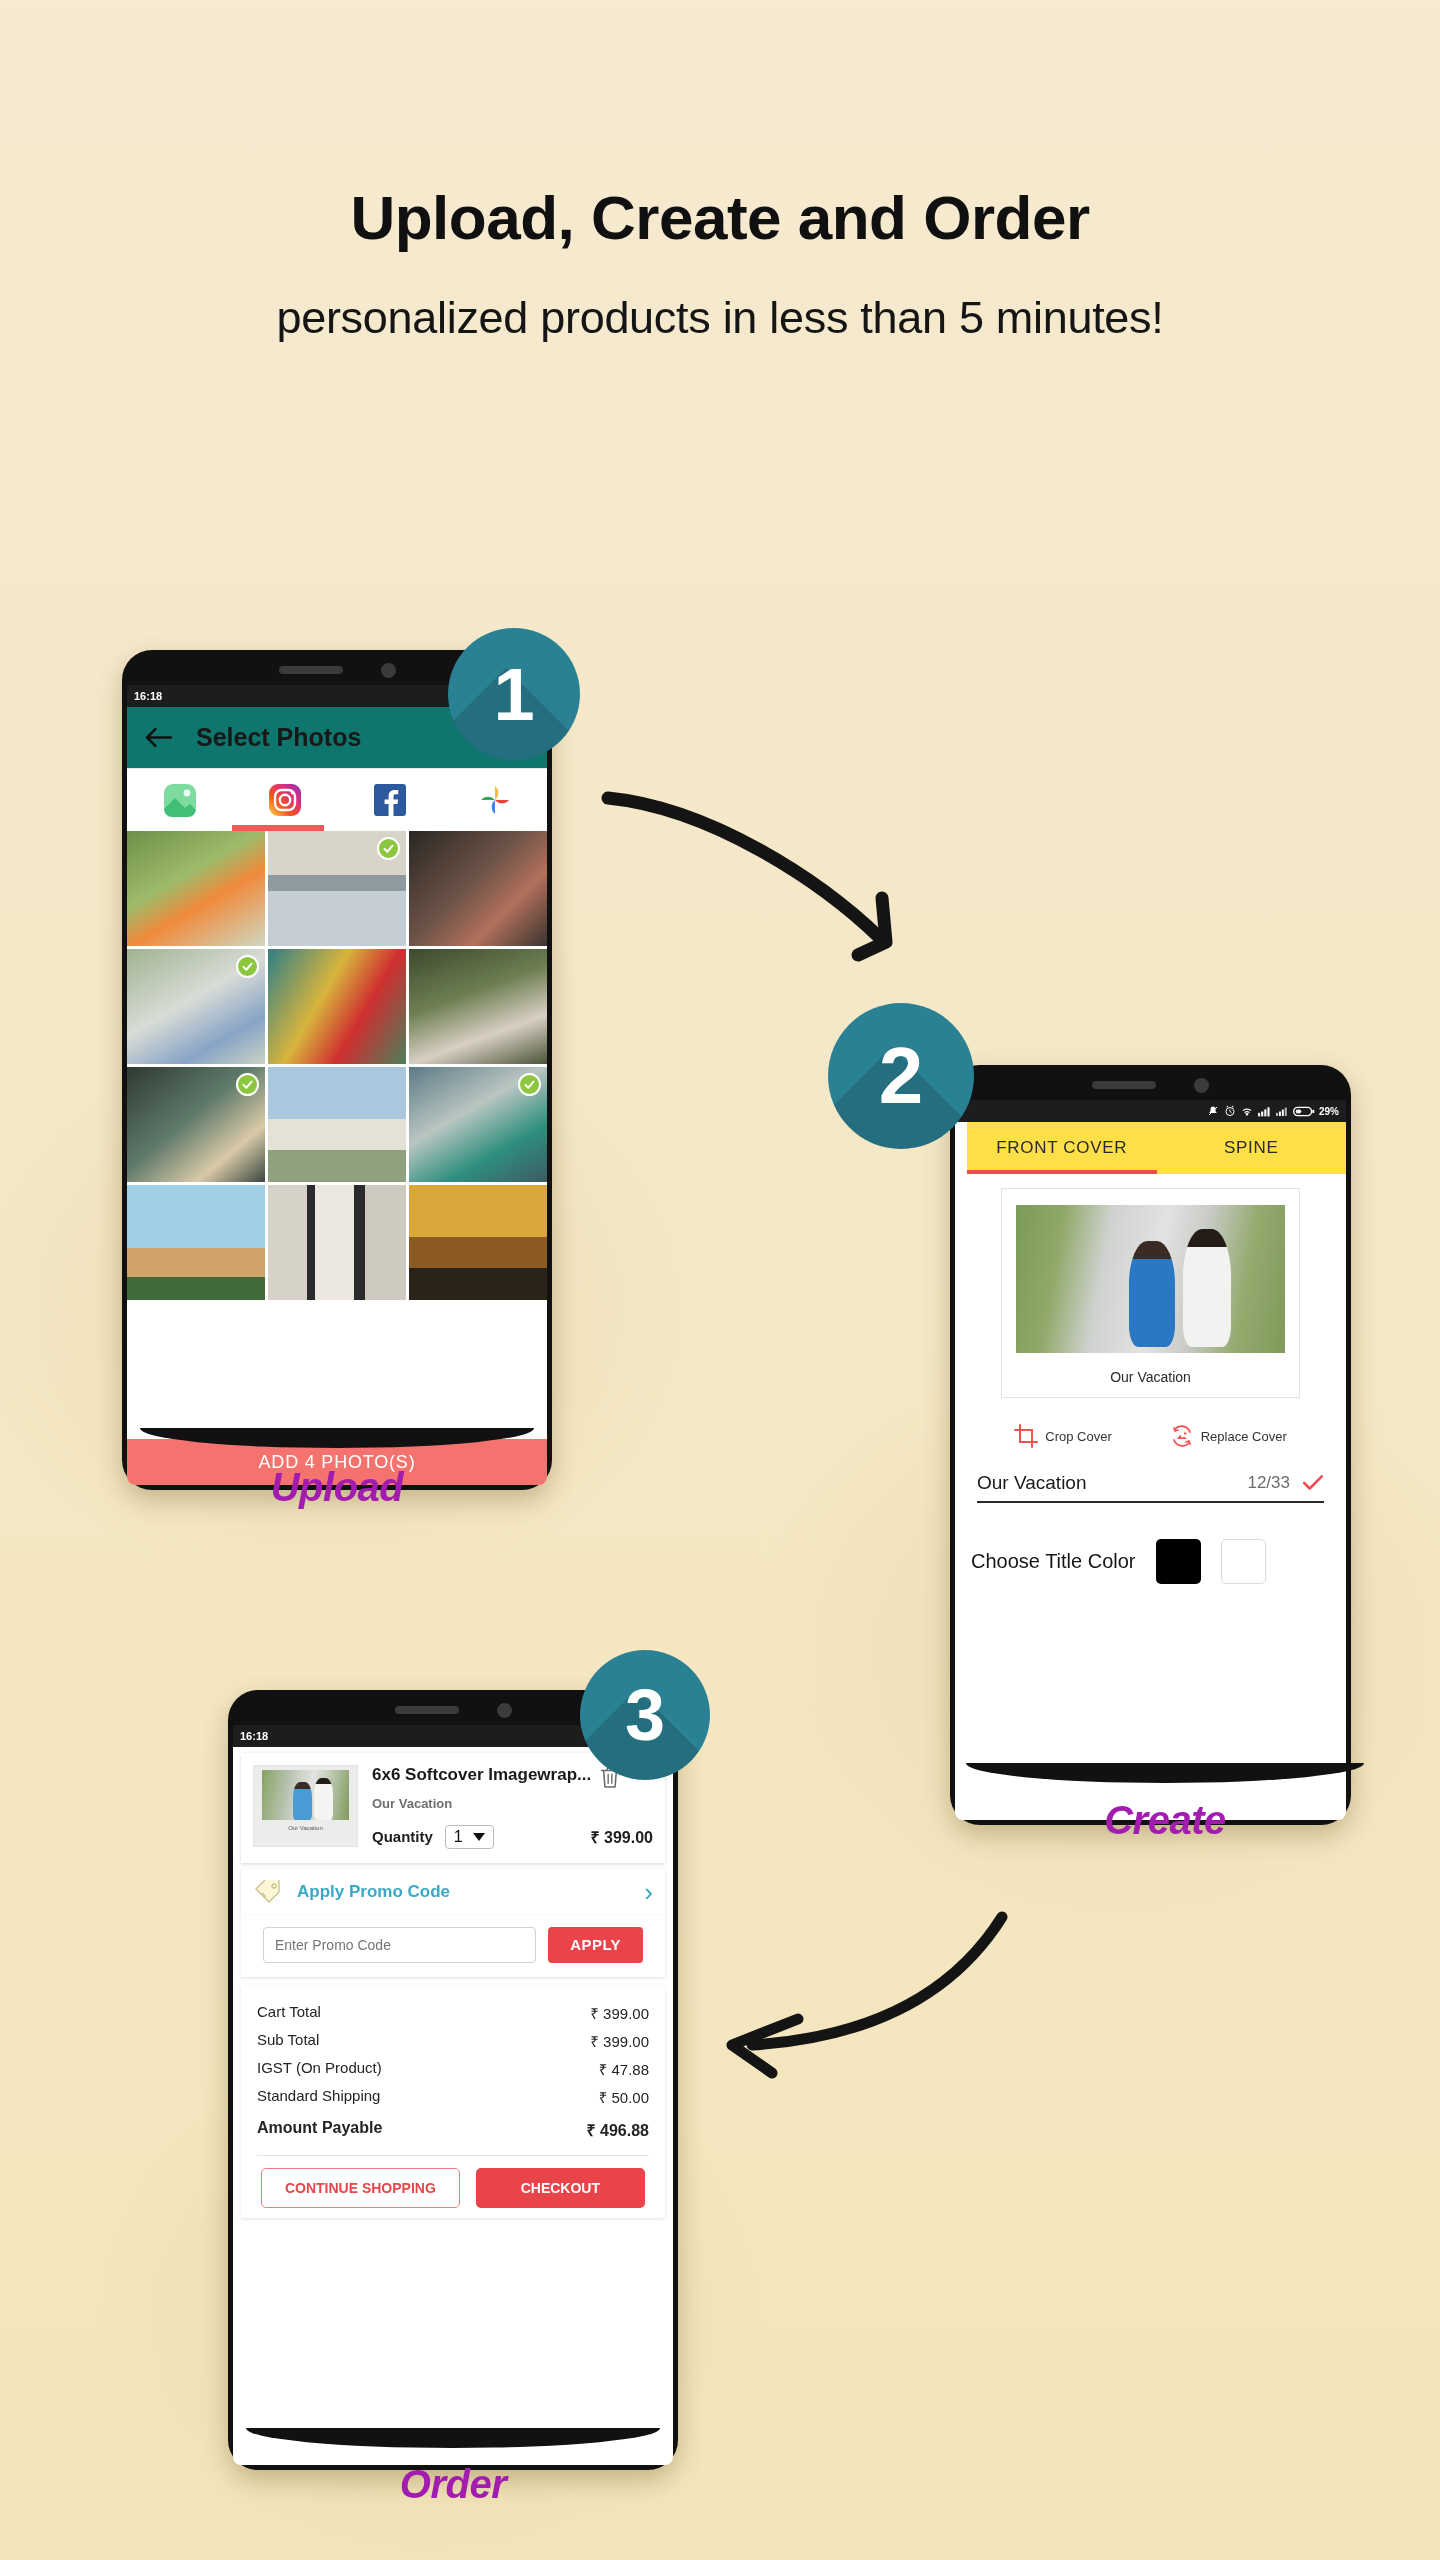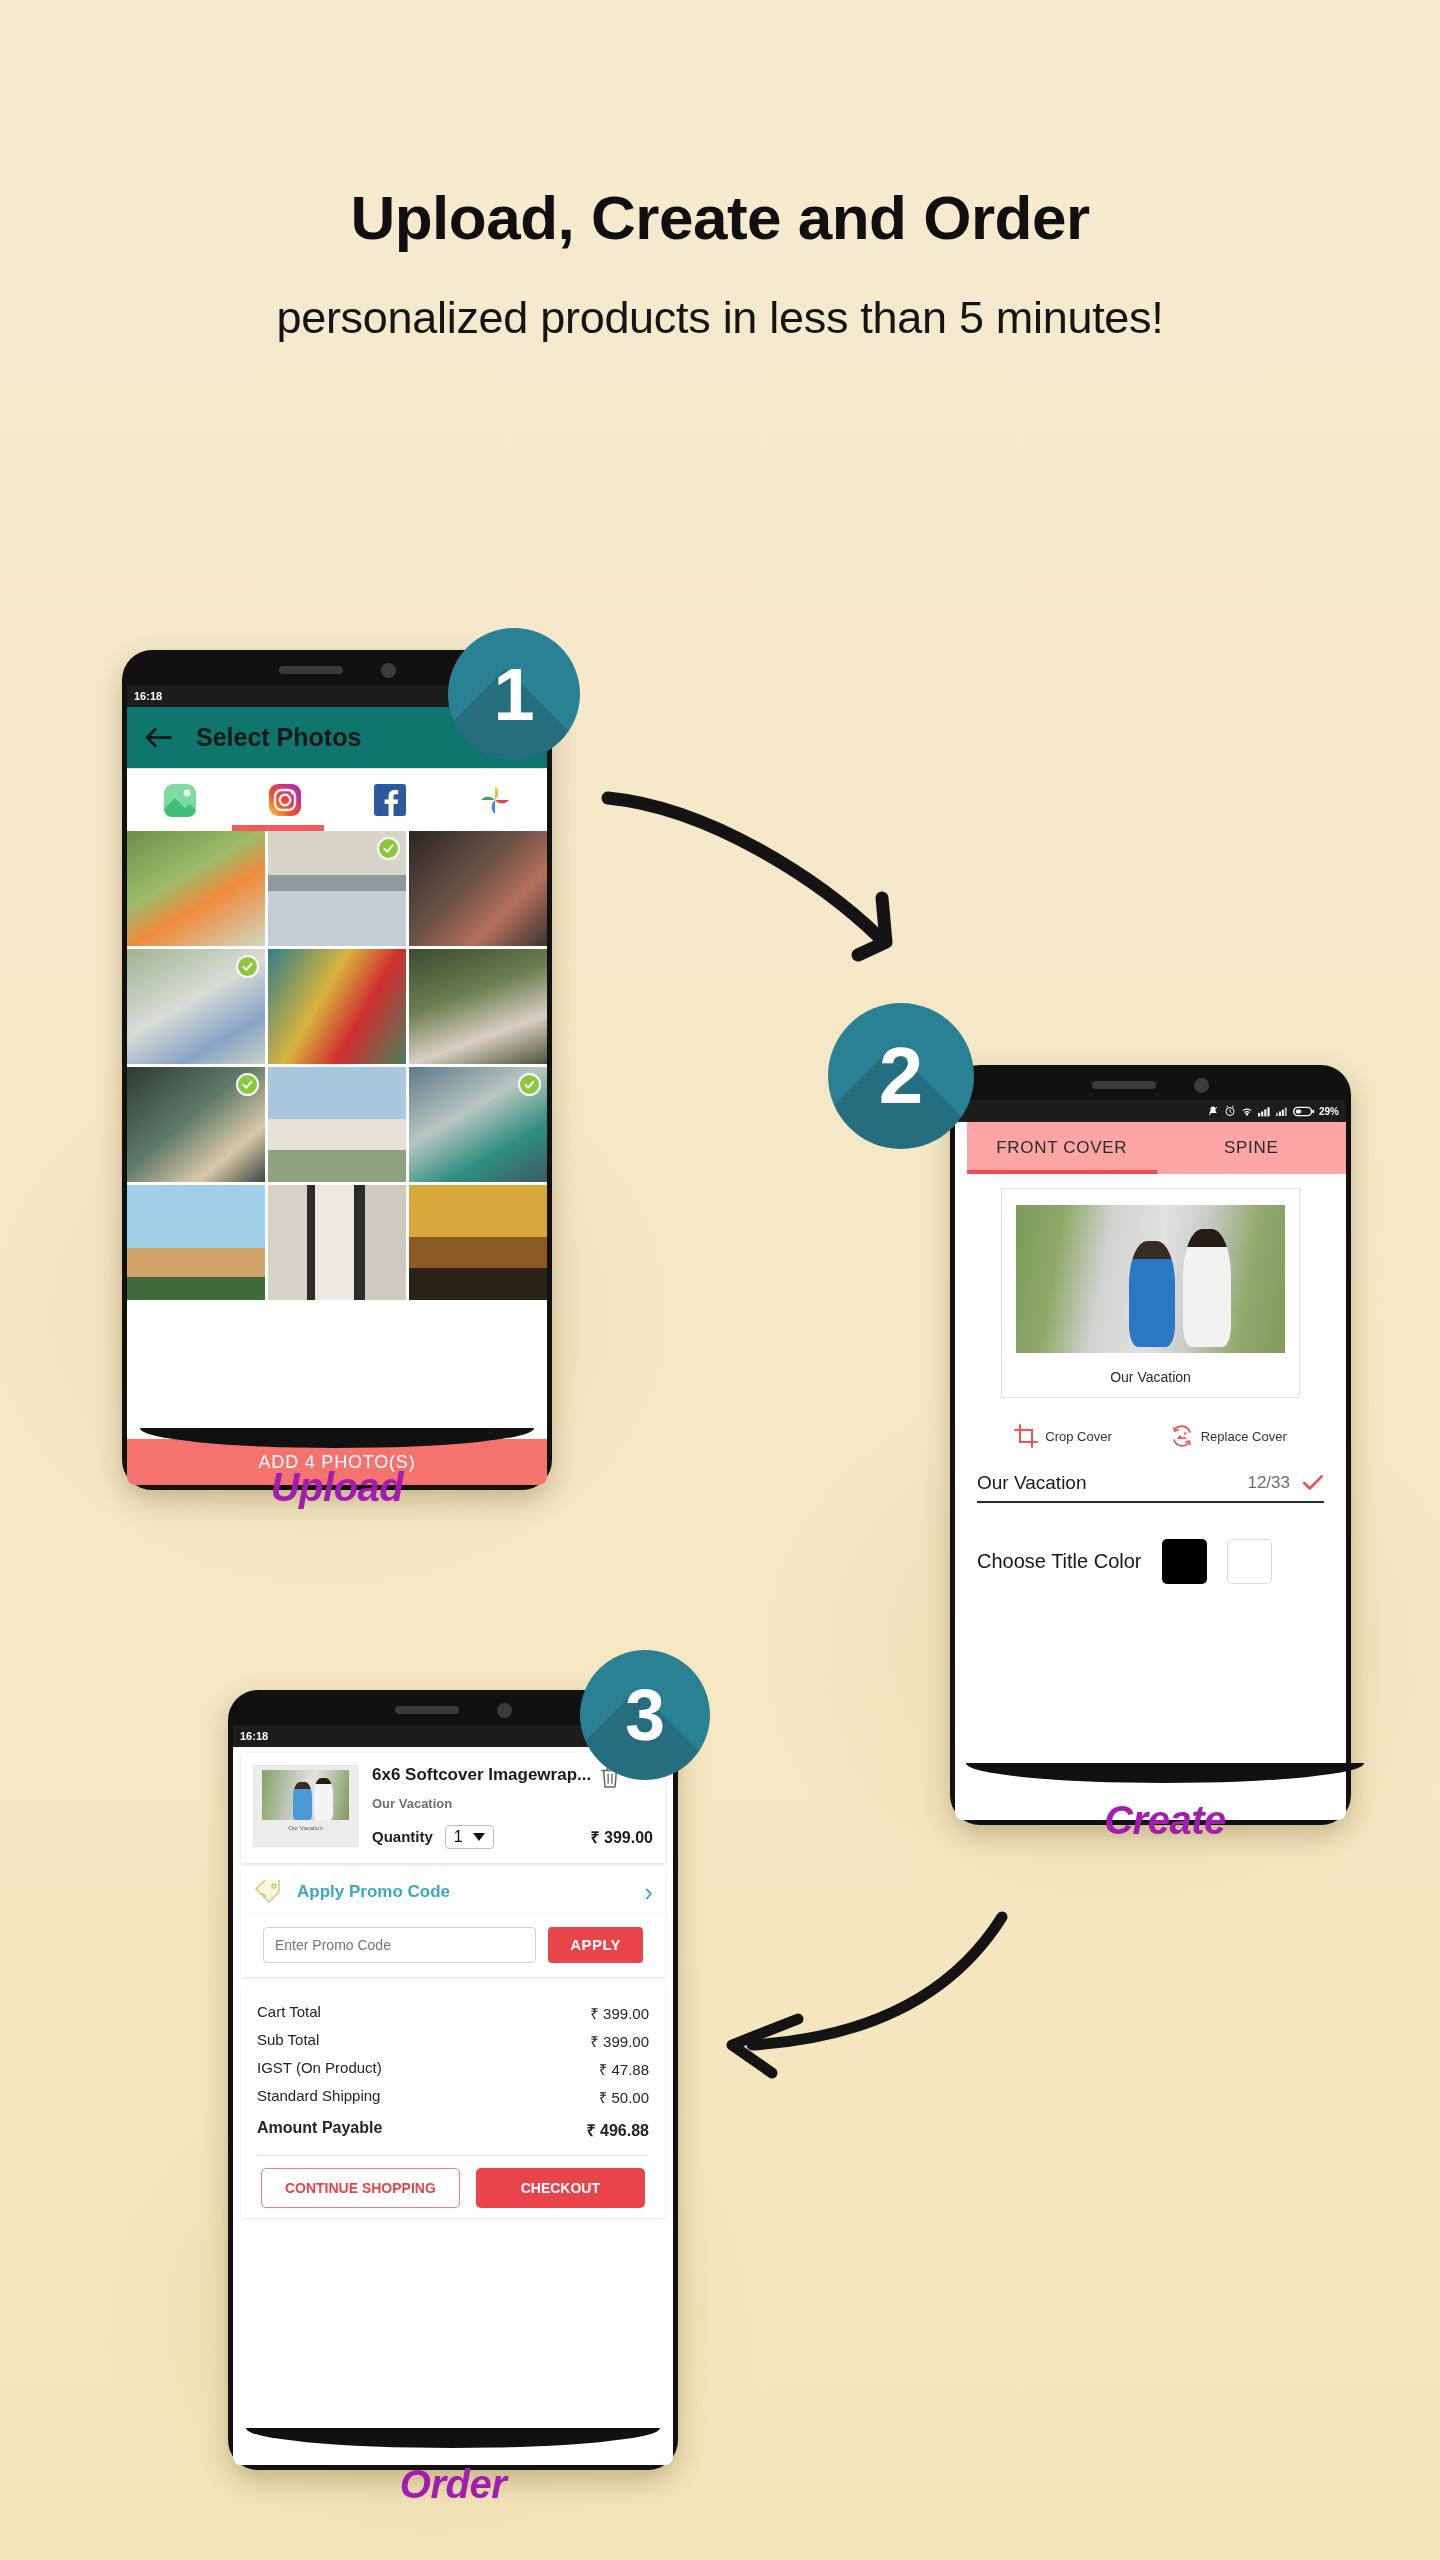--- a/index.html
+++ b/index.html
@@ -120,21 +120,21 @@
 
   
   #phone2 { left: 950px; top: 1065px; width: 401px; }
   #phone2 .screen { height: 720px; }
   .p2-appbar {
     height: 58px; display: flex; align-items: center; gap: 22px;
     padding: 0 18px; background: #fff; border-bottom: 1px solid #e9e9e9;
   }
   .p2-appbar .title { font-size: 23px; font-weight: 600; color: #161616; }
   .p2-appbar .done { margin-left: auto; font-size: 19px; color: #222; letter-spacing: 0.6px; cursor: pointer; }
-  .p2-tabs { height: 52px; display: flex; position: relative; background: #fca5a5; margin-left: 12px; }
+  .p2-tabs { height: 52px; display: flex; position: relative; background: #fde047; margin-left: 12px; }
   .p2-tab {
     flex: 1; display: flex; align-items: center; justify-content: center;
     font-size: 17px; letter-spacing: 0.7px; color: #2a2a2a; cursor: pointer;
   }
   .p2-tab-underline { position: absolute; bottom: 0; left: 0; width: 50%; height: 4px; background: #ef4b54; }
   .cover-card {
     margin: 14px 46px 0; background: #fff; border: 1px solid #e2e2e2;
     padding: 16px 14px 12px; text-align: center;
   }
   .cover-img {
@@ -155,21 +155,21 @@
   }
   .cover-caption { font-size: 14px; color: #2b2b2b; margin-top: 16px; }
   .p2-actions { display: flex; justify-content: center; gap: 58px; margin-top: 26px; }
   .p2-action { display: flex; align-items: center; gap: 7px; font-size: 13px; color: #333; cursor: pointer; }
   .title-row {
     margin: 24px 22px 0; display: flex; align-items: center; gap: 12px;
     border-bottom: 2px solid #2b2b2b; padding-bottom: 7px;
   }
   .title-row .tval { font-size: 19px; color: #1a1a1a; flex: 1; }
   .title-row .tcount { font-size: 17px; color: #6c6c6c; }
-  .color-row { margin: 36px 22px 0; display: flex; align-items: center; gap: 20px; }
+  .color-row { margin: 36px 16px 0; display: flex; align-items: center; gap: 20px; }
   .color-row .clabel { font-size: 20px; color: #161616; }
   .swatch { width: 45px; height: 45px; border-radius: 5px; }
 
   
   #phone3 { left: 228px; top: 1690px; width: 450px; }
   #phone3 .screen { height: 740px; }
   .p3-appbar { height: 58px; display: flex; align-items: center; padding: 0 20px; background: #fff; }
   .p3-appbar .title { font-size: 28px; font-weight: 500; color: #161616; }
   .cart-card { margin: 6px 8px 0; background: #fff; box-shadow: 0 1px 4px rgba(0,0,0,0.16); padding: 12px 12px 14px; }
   .cart-row { display: flex; gap: 14px; }

